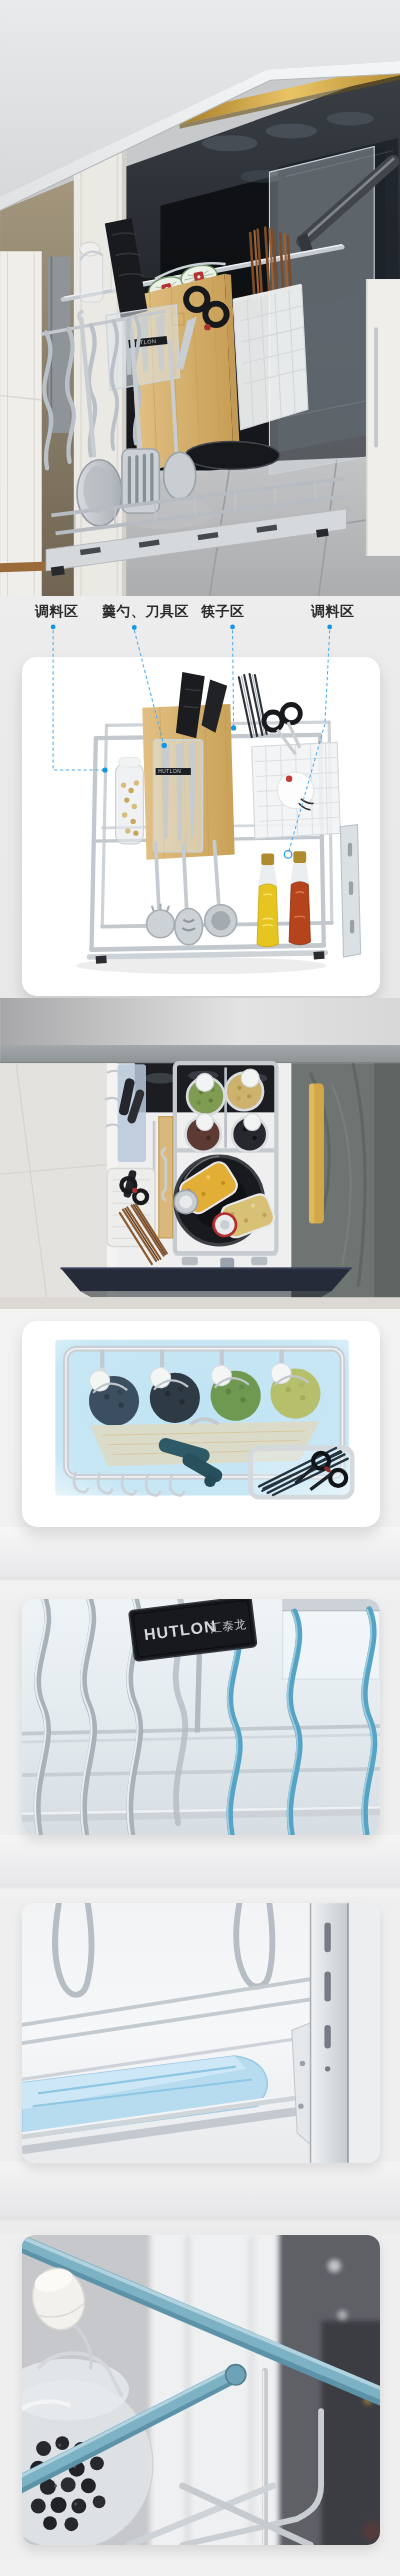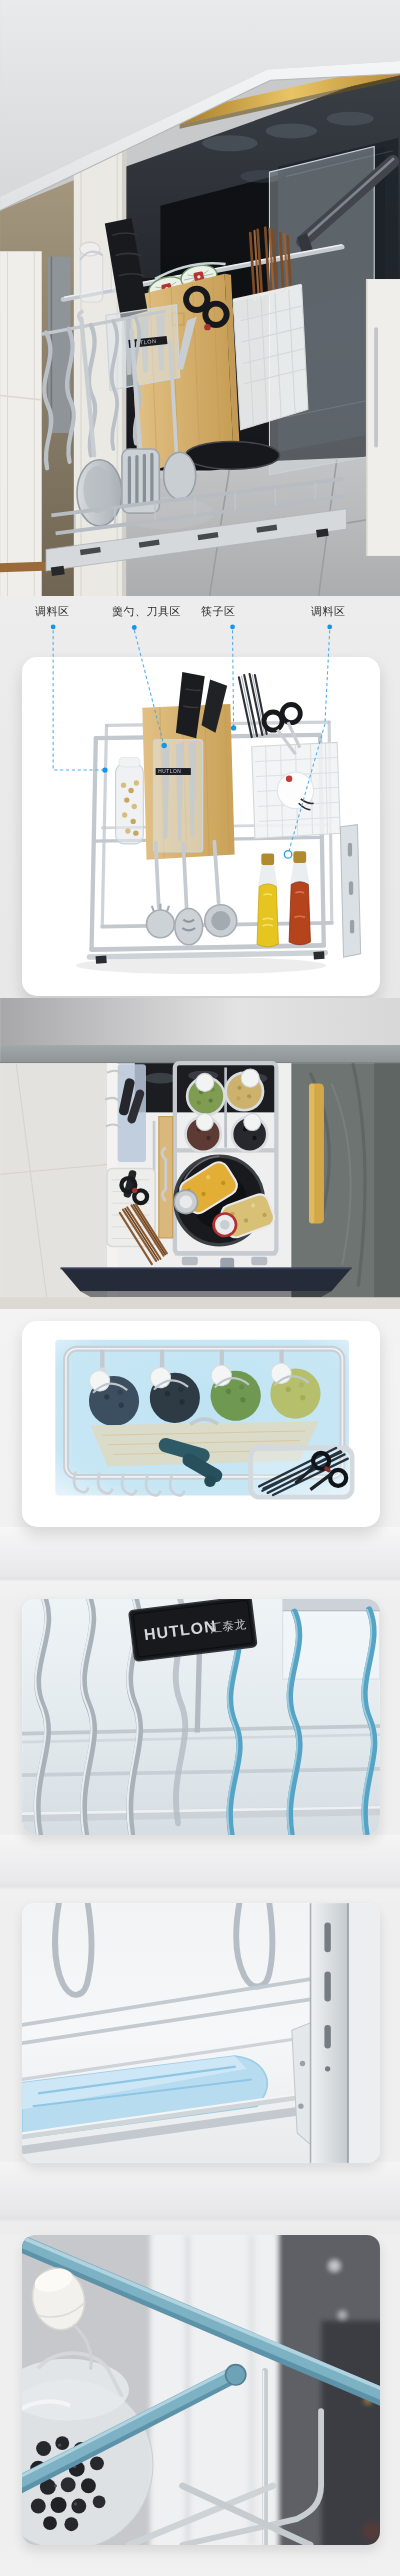--- a/index.html
+++ b/index.html
@@ -2,22 +2,22 @@
 <html style="font-size:8.5px"><head>
 <meta charset="utf-8">
 <style>
   html,body{margin:0;padding:0;background:#ffffff;}
   .page{position:relative;width:401px;height:2576px;background:#efeff0;overflow:hidden;
         font-family:"Liberation Sans","DejaVu Sans",sans-serif;}
   .abs{position:absolute;}
   .band{position:absolute;left:0;width:401px;}
   .card{position:absolute;background:#ffffff;border-radius:15px;box-shadow:0 7.5px 15px rgba(0,0,0,.13);}
   .photo-rounded{position:absolute;border-radius:13px;overflow:hidden;box-shadow:0 5.3px 11.8px rgba(0,0,0,.10);background:#fff;}
-  .zone-label{position:absolute;top:604px;font-size:11px;line-height:14px;color:#2b2b2b;
-              letter-spacing:0.5px;white-space:nowrap;font-weight:400;}
+  .zone-label{position:absolute;top:604px;font-size:14px;line-height:14px;color:#2b2b2b;
+              letter-spacing:0.5px;white-space:nowrap;font-weight:700;}
   svg{display:block;}
   .overlay{position:absolute;left:0;top:596px;z-index:40;pointer-events:none;}
 </style>
 </head>
 <body>
 
 <div class="page">
 
   <div class="band" style="top:596px;height:402px;background:linear-gradient(180deg,#ededee 0%,#eaeaeb 40%,#e8e8e9 100%);"></div>
   <div class="band" style="top:1309px;height:218px;background:linear-gradient(180deg,#f3f3f4,#f1f1f2);"></div>
@@ -231,21 +231,21 @@
         <rect x="370" y="998" width="38" height="10" fill="#2c2e32" opacity=".85" transform="rotate(-8 389 1003)"></rect>
         <rect x="480" y="984" width="38" height="10" fill="#2c2e32" opacity=".85" transform="rotate(-8 499 989)"></rect>
         <rect x="96" y="1060" width="24" height="16" fill="#26282c" transform="rotate(-8 108 1068)"></rect>
         <rect x="592" y="990" width="22" height="14" fill="#26282c" transform="rotate(-8 603 997)"></rect>
       </g>
     </g>
   </svg>
   </div>
 
   <span class="zone-label" style="left:35px;">调料区</span>
-  <span class="zone-label" style="left:112px;">羹勺、刀具区</span>
+  <span class="zone-label" style="left:102px;">羹勺、刀具区</span>
   <span class="zone-label" style="left:201px;">筷子区</span>
   <span class="zone-label" style="left:311px;">调料区</span>
 
   <div class="card" style="left:22.4px;top:657px;width:358px;height:339px;">
     <svg width="358" height="339" viewBox="0 0 670 635">
       <defs>
         <linearGradient id="c1board" x1="0" y1="0" x2="1" y2="0">
             <stop offset="0" stop-color="#e2c084"></stop>
             <stop offset="1" stop-color="#c9a157"></stop>
           </linearGradient>

